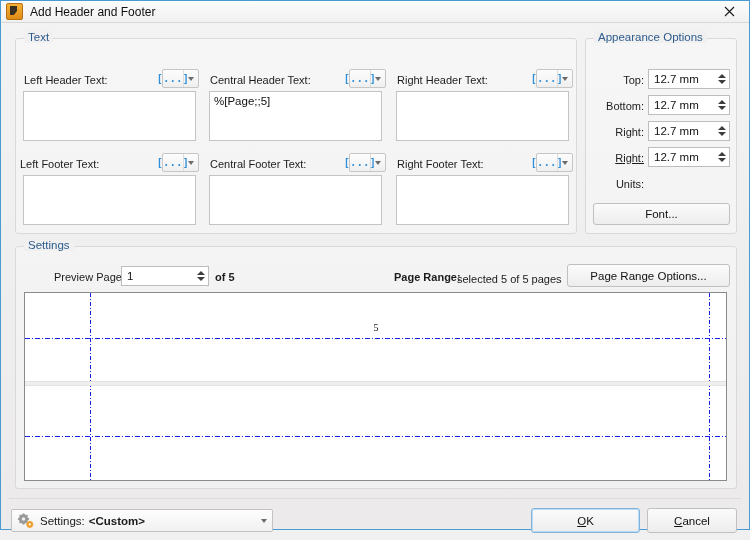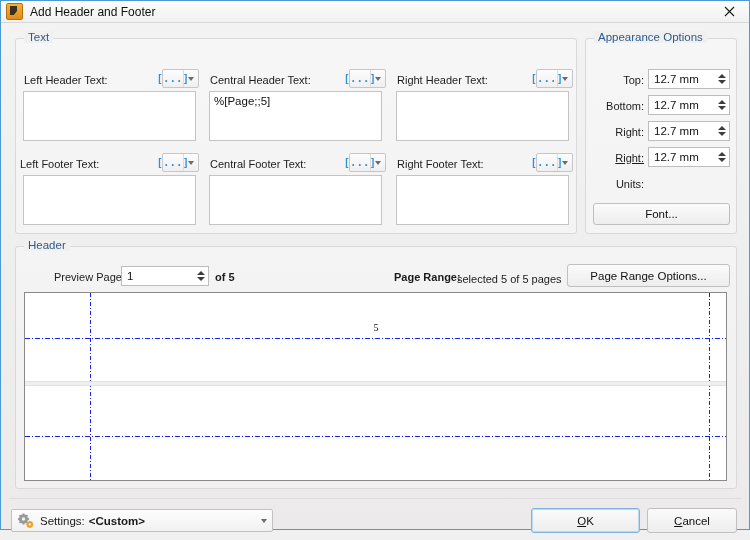--- a/index.html
+++ b/index.html
@@ -263,21 +263,21 @@
         <i class="up"></i>
         <i class="dn"></i>
       </span>
   </div>
 
   <div class="lbl" style="position:absolute;left:596px;top:177px;width:47px;text-align:right;">Units:</div>
 
   <div class="btn" style="left:592px;top:202px;width:137px;height:22px;">Font...</div>
 
   <div class="group" style="left:14px;top:245px;width:722px;height:243px;">
-    <span class="group-title">Header</span>
+    <span class="group-title">Settings</span>
   </div>
 
   <div class="lbl" style="position:absolute;left:53px;top:270px;">Preview Page</div>
   <div class="field" style="left:120px;top:265px;width:88px;">
     <span class="val">1</span>
     <span class="spin">
         <i class="up"></i>
         <i class="dn"></i>
       </span>
   </div>

